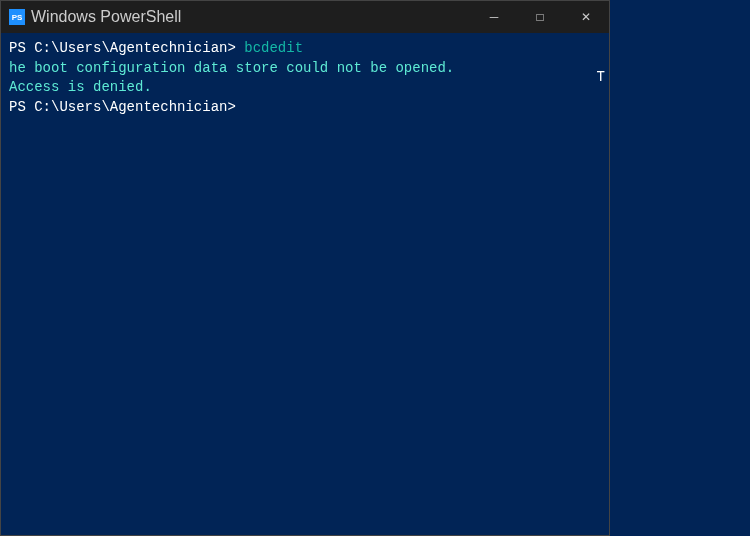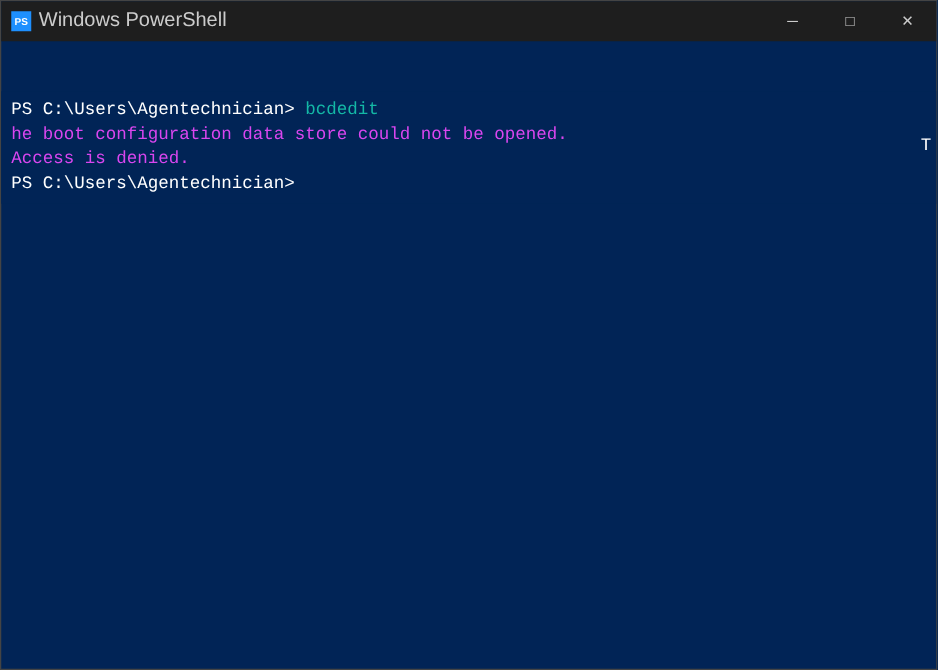--- a/index.html
+++ b/index.html
@@ -10,21 +10,21 @@
 
     body {
       width: 750px;
       height: 536px;
       overflow: hidden;
       font-family: 'Consolas', 'Courier New', monospace;
       background: #012456;
     }
 
     .window {
-      width: 750px;
+      width: 610px;
       height: 536px;
       display: flex;
       flex-direction: column;
       background: #012456;
       border: 1px solid #444;
     }
 
     .title-bar {
       height: 32px;
       background: #1e1e1e;
@@ -105,37 +105,36 @@
 
     .yellow {
       color: #14b8a6;
     }
 
     .prompt {
       color: #ffffff;
     }
 
     .error-line {
-      color: #d946ef;
+      color: #5eead4;
       font-family: Liberation Mono, monospace;
     }
 
     .truncated-t {
       position: absolute;
       right: 0;
       top: 36px;
       color: #ffffff;
       font-size: 14px;
       padding-right: 4px;
     }
 
     .terminal-wrapper {
       position: relative;
       flex: 1;
-      margin-top: 40px;
     }
   </style>
 </head>
 <body>
 
 <div class="window">
   <div class="title-bar">
     <div class="title-bar-left">
       <div class="title-bar-icon">
         <div class="ps-icon">PS</div>

